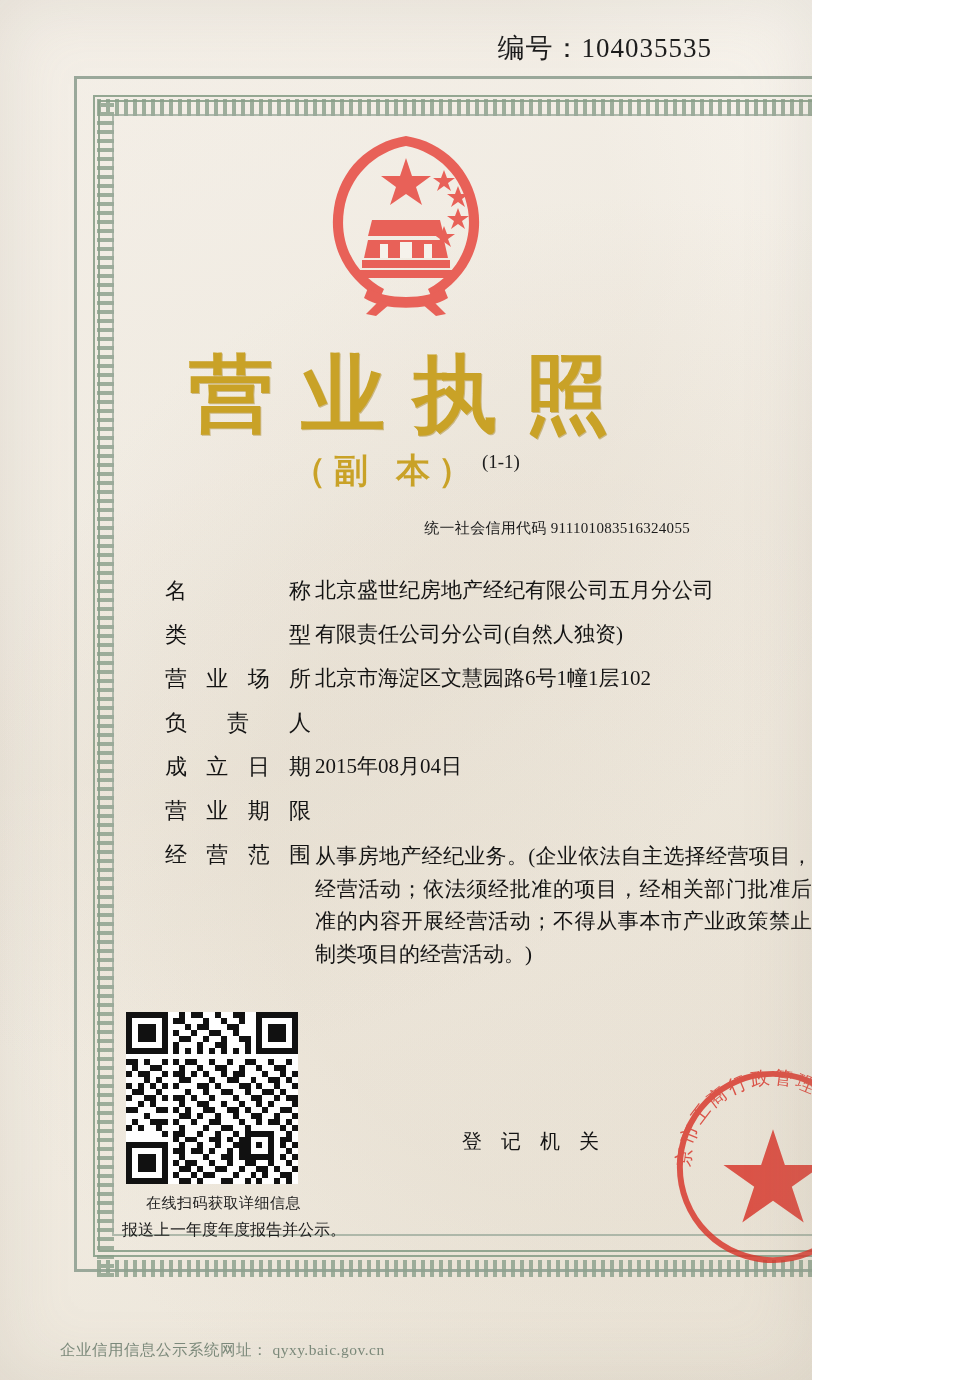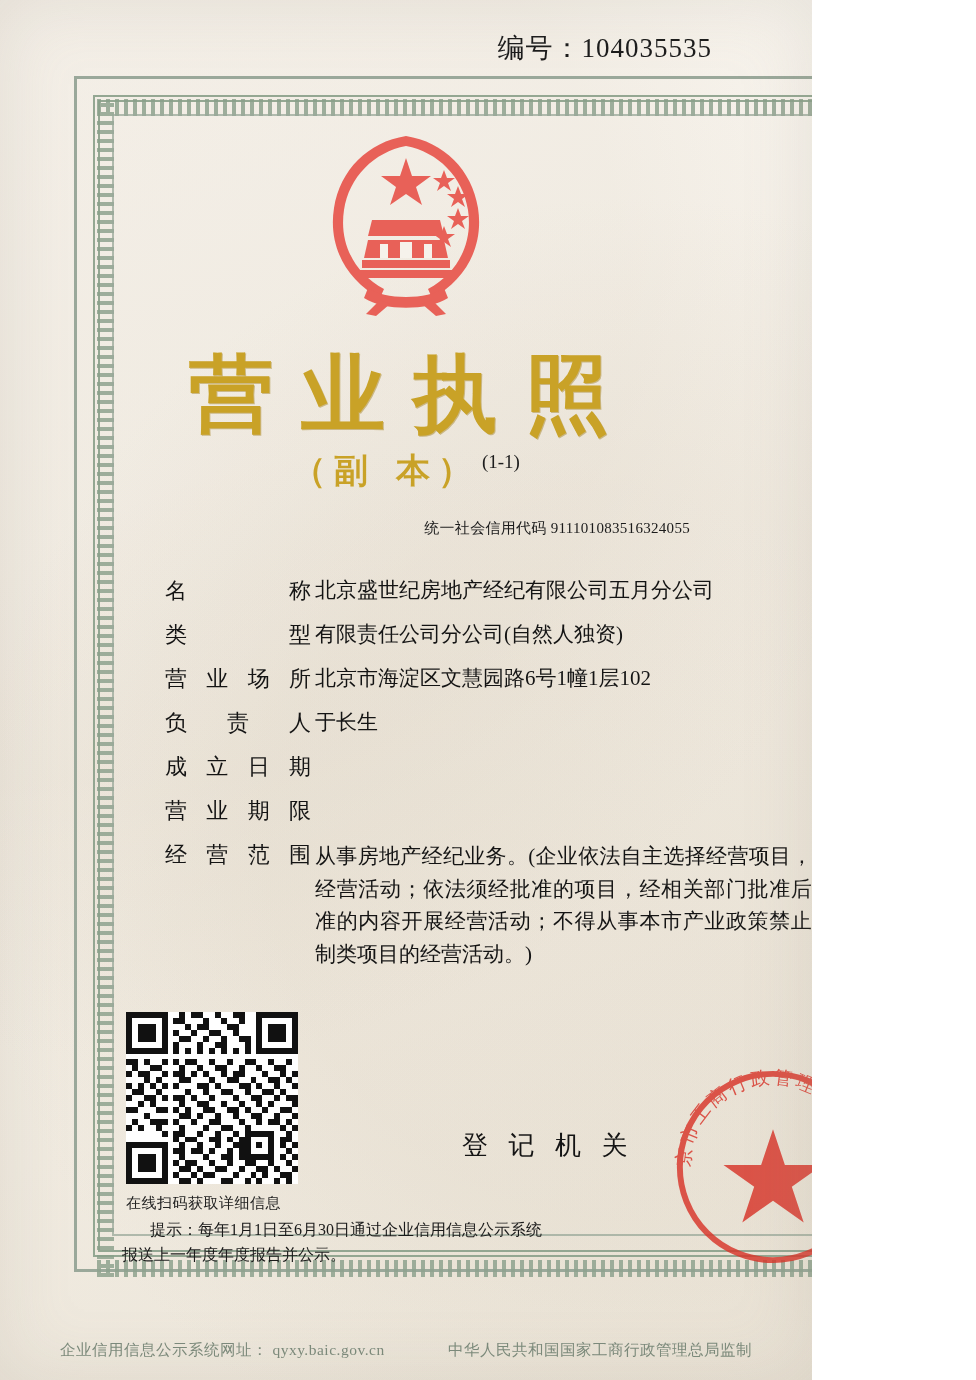--- a/index.html
+++ b/index.html
@@ -191,30 +191,30 @@
   }
   #qr {
     width: 172px;
     height: 172px;
     background: #fff;
   }
   #qr-caption {
     margin-top: 6px;
     font-size: 15px;
     color: #222;
-    text-align: left;
+    text-align: right;
     letter-spacing: 0.5px;
   }
 
   
   #registry-label {
     position: absolute;
     left: 462px;
     top: 1128px;
-    font-size: 26px;
+    font-size: 20px;
     letter-spacing: 7px;
     color: #141414;
   }
   #issue-date {
     position: absolute;
     left: 608px;
     top: 1214px;
     font-size: 21px;
     color: #141414;
     letter-spacing: 3px;
@@ -339,30 +339,30 @@
       </div>
       <div class="field-value">北京市海淀区文慧园路6号1幢1层102</div>
     </div>
 
     <div class="field-row">
       <div class="field-label">
         <span>负</span>
         <span>责</span>
         <span>人</span>
       </div>
-      <div class="field-value">于长生</div>
     </div>
 
     <div class="field-row">
       <div class="field-label">
         <span>成</span>
         <span>立</span>
         <span>日</span>
         <span>期</span>
       </div>
+      <div class="field-value">2015年08月04日</div>
     </div>
 
     <div class="field-row">
       <div class="field-label">
         <span>营</span>
         <span>业</span>
         <span>期</span>
         <span>限</span>
       </div>
       <div class="field-value"></div>
@@ -624,21 +624,19 @@
     </defs>
     <circle cx="110" cy="110" r="94" fill="none" stroke="#d8352a" stroke-width="6"></circle>
     <polygon points="110,72 122,108 160,108 129,130 141,166 110,144 79,166 91,130 60,108 98,108" fill="#d8352a"></polygon>
     <text font-size="19" fill="#d8352a" font-family="'DejaVu Serif','Liberation Serif',serif" letter-spacing="3">
       <textPath href="#sealArcTop" startOffset="50%" text-anchor="middle">北京市工商行政管理局海淀分局</textPath>
     </text>
   </svg>
 
 
   <div id="notice">
-    <div class="indent">提示：每年1月1日至6月30日通过企业信用信息公示系统</div>
     <div>报送上一年度年度报告并公示。</div>
   </div>
 
   <div id="footer-left">企业信用信息公示系统网址： qyxy.baic.gov.cn</div>
-  <div id="footer-right">中华人民共和国国家工商行政管理总局监制</div>
 
   <div id="shadow-edge"></div>
 </div>
 
 </body></html>

